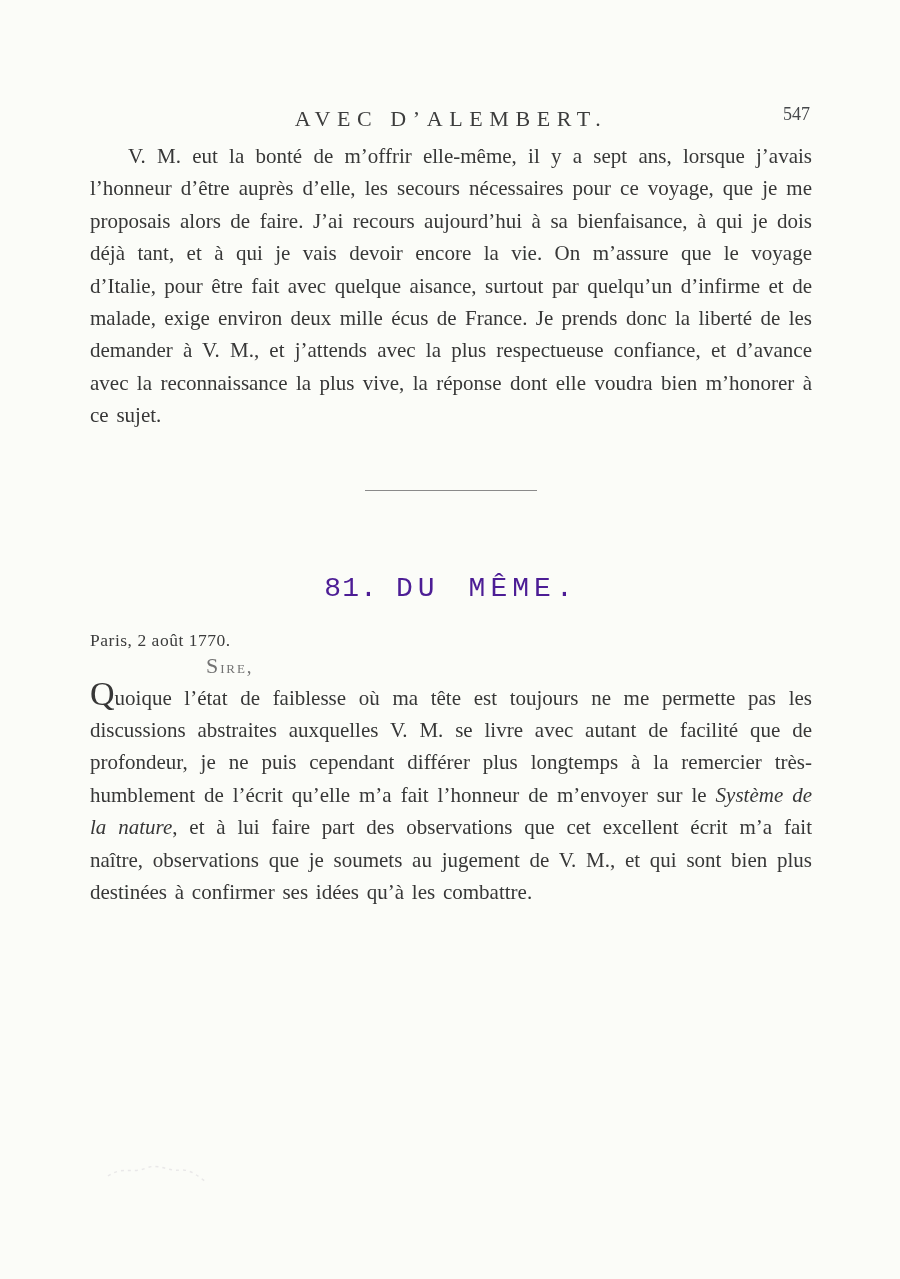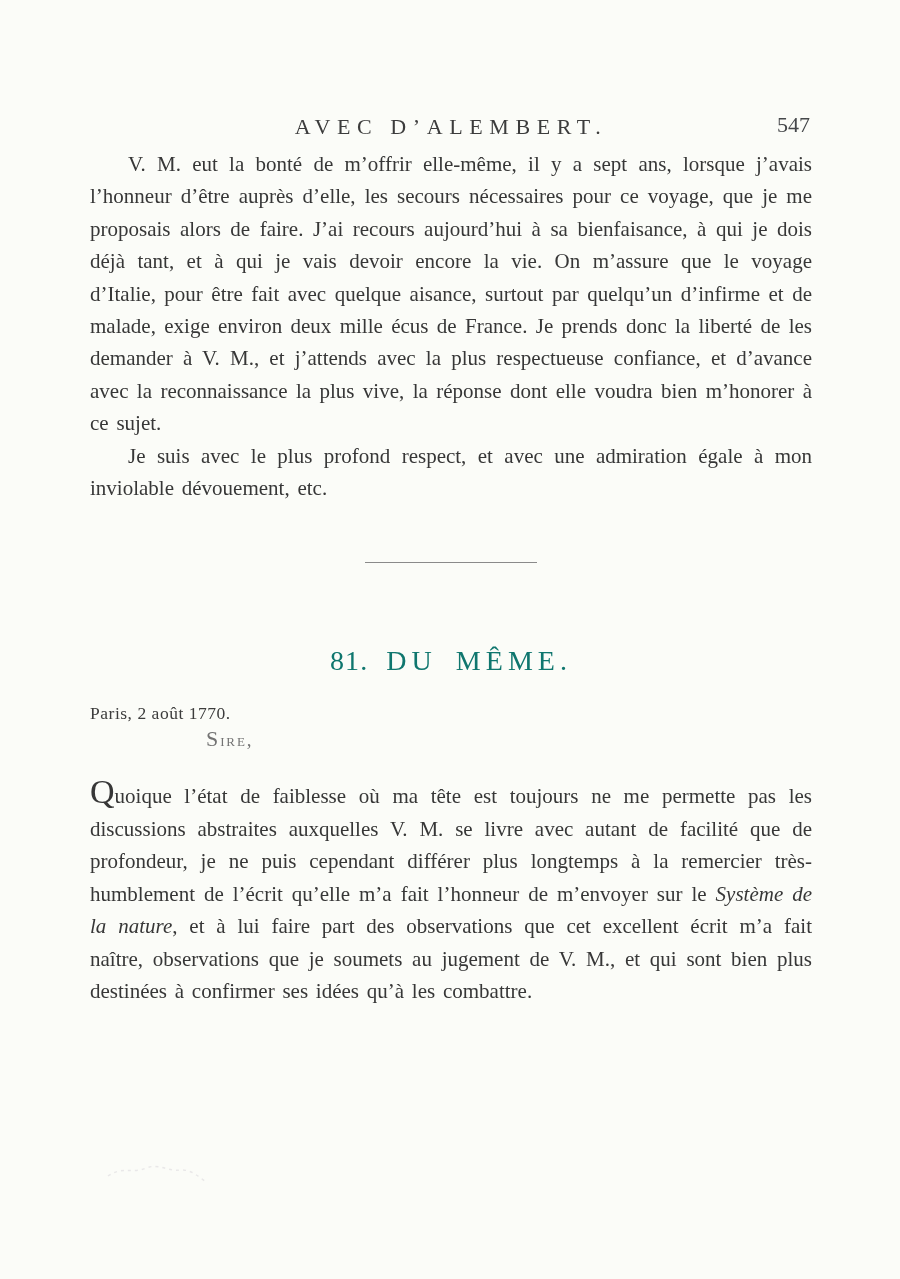--- a/index.html
+++ b/index.html
@@ -13,21 +13,21 @@
     height: 1279px;
     margin: 0 auto;
     background: #fbfcf8;
     color: #383838;
     font-family: "Liberation Serif", "DejaVu Serif", serif;
     overflow: hidden;
   }
   .text-block {
     position: absolute;
     left: 90px;
-    top: 8px;
+    top: 0;
     width: 722px;
   }
   
   .running-header {
     position: relative;
     padding-top: 106px;
     height: 34px;
   }
   .header-title {
     position: absolute;
@@ -37,21 +37,21 @@
     text-align: center;
     font-size: 22px;
     letter-spacing: 0.30em;
     color: #3c3c3c;
     white-space: nowrap;
   }
   .page-number {
     position: absolute;
     right: 2px;
     top: 104px;
-    font-size: 22px;
+    font-size: 18px;
     color: #45474a;
   }
   
   .body-para {
     font-size: 21px;
     line-height: 32.4px;
     text-align: justify;
     word-spacing: 0.12em;
     margin: 0;
     color: #373737;
@@ -65,23 +65,24 @@
     border-top: 1.5px solid #8a8a8a;
     margin: 0 auto;
     position: relative;
     top: 58px;
   }
   
   .letter-heading {
     margin-top: 140px;
     text-align: center;
     font-size: 28px;
-    color: #0f766e;
+    color: #4c1d95;
     letter-spacing: 0.08em;
     white-space: nowrap;
+    font-family: Liberation Mono, monospace;
   }
   .letter-heading .heading-number {
     letter-spacing: 0.04em;
     margin-right: 18px;
   }
   .letter-heading .heading-title {
     letter-spacing: 0.18em;
     word-spacing: 0.25em;
   }
   .dateline {
@@ -93,21 +94,21 @@
   }
   .salutation {
     margin-top: 2px;
     margin-left: 116px;
     font-size: 19px;
     font-variant: small-caps;
     letter-spacing: 0.10em;
     color: #737373;
   }
   .salutation::first-letter { font-size: 22px; }
-  #para-4 { margin-top: 28px; }
+  #para-4 { margin-top: 3px; }
   .initial-cap {
     font-size: 34px;
     line-height: 0;
     letter-spacing: 0;
   }
   .italic { font-style: italic; }
   
   .smudge {
     position: absolute;
     left: 102px;
@@ -125,21 +126,20 @@
   <div class="text-block">
 
     <div class="running-header">
       <div class="header-title">AVEC D’ALEMBERT.</div>
       <div class="page-number">547</div>
     </div>
 
     <p id="para-1" class="body-para indent">V. M. eut la bonté de m’offrir elle-même, il y a sept ans, lorsque j’avais l’honneur d’être auprès d’elle, les secours nécessaires pour ce voyage, que je me proposais alors de faire. J’ai recours aujourd’hui à sa bienfaisance, à qui je dois déjà tant, et à qui je vais devoir encore la vie. On m’assure que le voyage d’Italie, pour être fait avec quelque aisance, surtout par quelqu’un d’infirme et de malade, exige environ deux mille écus de France. Je prends donc la liberté de les demander à V. M., et j’attends avec la plus respectueuse confiance, et d’avance avec la reconnaissance la plus vive, la réponse dont elle voudra bien m’honorer à ce sujet.</p>
 
 
-    <p id="para-3" class="body-para indent">Je suis avec le plus profond respect, et avec une admiration égale à mon inviolable dévouement, etc.</p>
 
     <div class="divider"></div>
 
     <div class="letter-heading">
       <span class="heading-number">81.</span><span class="heading-title">DU MÊME.</span>
     </div>
 
     <div class="dateline">Paris, 2 août 1770.</div>
 
     <div class="salutation">Sire,</div>

